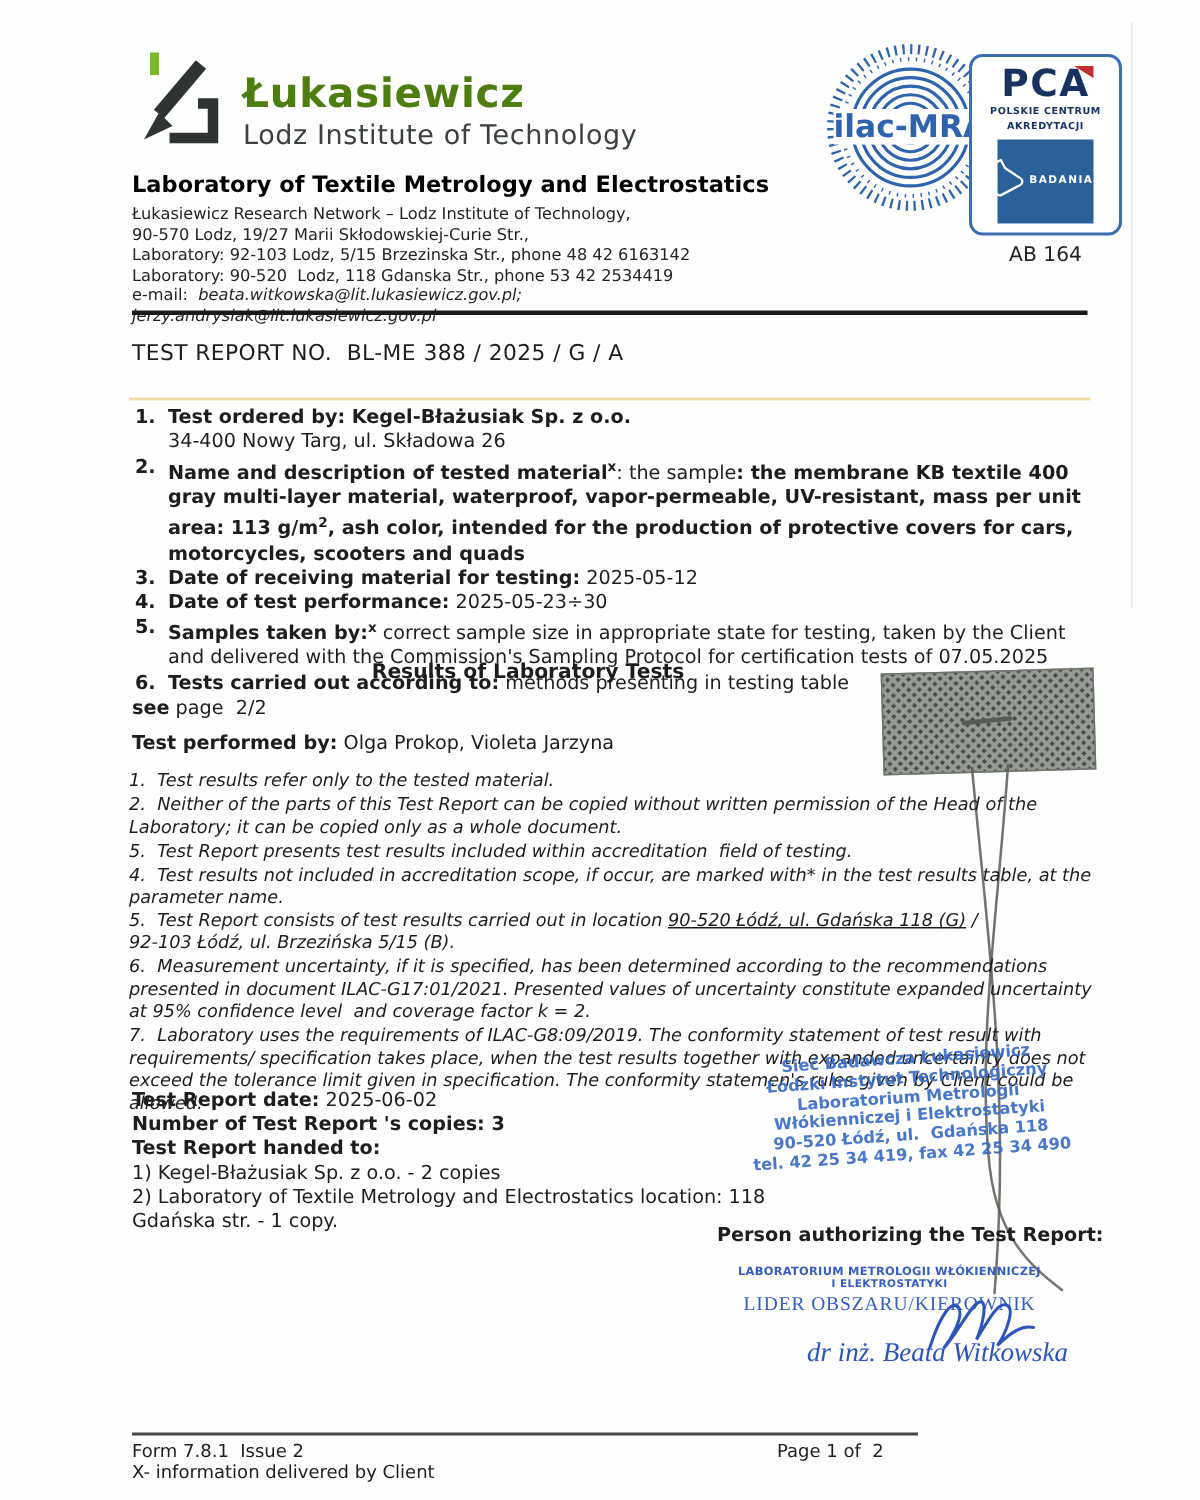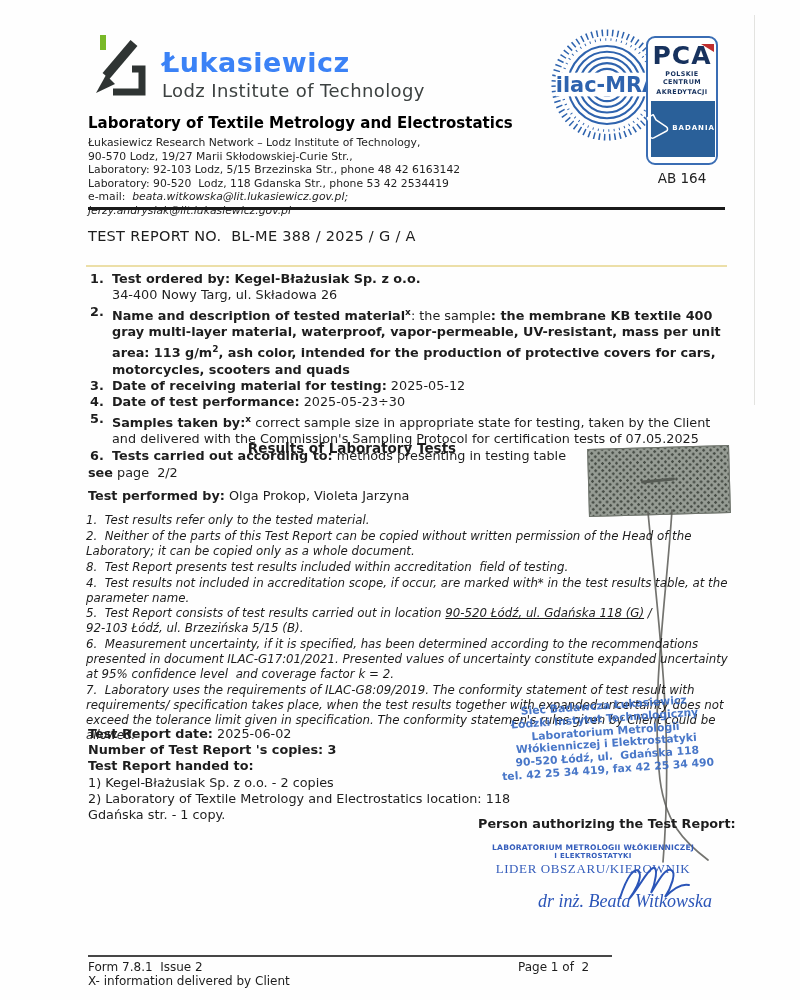--- a/index.html
+++ b/index.html
@@ -4,28 +4,28 @@
 <style>
   html,body{margin:0;padding:0;background:#ffffff;}
   .page{position:relative;width:800px;height:1000px;background:#fefefe;overflow:hidden;
         font-family:"DejaVu Sans","Liberation Sans",sans-serif;color:#1d1d1d;}
   .page [data-bind]{white-space:pre-wrap;}
   .abs{position:absolute;}
   
   .hdr{left:88px;top:34px;width:430px;}
   .logo-row{display:flex;align-items:flex-start;}
   .brand-col{margin-left:10px;margin-top:14px;}
-  .brand{font-size:27px;font-weight:bold;color:#3b82f6;letter-spacing:.5px;line-height:30px;}
+  .brand{font-size:27px;font-weight:bold;color:#4d7c0f;letter-spacing:.5px;line-height:30px;}
   .brand-sub{font-size:18px;color:#3c4140;letter-spacing:.4px;margin-top:2px;}
   .labname{margin-top:10px;font-size:15px;font-weight:bold;color:#000000;}
   .addr{margin-top:4px;font-size:10.8px;line-height:13.6px;color:#232323;}
   .em{font-style:italic;}
   
   .ilac{left:518px;top:28px;width:114px;height:114px;margin-left:32px;}
-  .pca{left:646px;top:36px;width:72px;text-align:center;}
+  .pca{left:646px;top:36px;width:102px;text-align:center;}
   .pca-badge{border:2px solid #3a6db4;border-radius:9px;background:#fff;padding:5px 3px 6px;}
   .pca-acr{font-size:25px;font-weight:bold;color:#17325e;letter-spacing:1px;line-height:25px;position:relative;display:inline-block;}
   .pca-acr::after{content:"";position:absolute;right:-2px;top:1px;width:0;height:0;
     border-left:13px solid transparent;border-top:8px solid #bf2e2e;}
   .pca-name{font-size:6.4px;font-weight:bold;color:#17325e;letter-spacing:.4px;line-height:8px;margin-top:2px;}
   .pca-box{margin:5px auto 0;width:64px;height:56px;background:#2a6099;display:flex;flex-direction:row;align-items:center;justify-content:flex-end;}
   .pca-badania{color:#fff;font-size:7px;font-weight:bold;letter-spacing:1px;margin:2px 0 4px;}
   .pca-no{margin-top:5px;font-size:13.5px;color:#222;}
   .rule1{left:88px;top:207px;width:637px;height:3px;background:#1a1a1a;}
   .title{left:88px;top:228px;width:637px;font-size:14.5px;font-weight:normal;letter-spacing:.3px;}
@@ -174,21 +174,21 @@
 
   <div class="abs swatch"></div>
   <svg class="abs threads" width="220" height="450" viewBox="0 0 220 450">
     <path d="M88 82 C98 190 114 300 103 432" stroke="#5a5a56" stroke-width="1.7" fill="none" stroke-linecap="round" opacity="0.85"></path>
     <path d="M112 80 C106 170 92 260 99 340 C103 394 127 414 148 430" stroke="#5a5a56" stroke-width="1.7" fill="none" stroke-linecap="round" opacity="0.85"></path>
   </svg>
 
   <div class="abs notes">
     <p data-bind="notes.n1">1.  Test results refer only to the tested material.</p>
     <p data-bind="notes.n2">2.  Neither of the parts of this Test Report can be copied without written permission of the Head of the Laboratory; it can be copied only as a whole document.</p>
-    <p data-bind="notes.n3">8.  Test Report presents test results included within accreditation  field of testing.</p>
+    <p data-bind="notes.n3">5.  Test Report presents test results included within accreditation  field of testing.</p>
     <p data-bind="notes.n4">4.  Test results not included in accreditation scope, if occur, are marked with* in the test results table, at the parameter name.</p>
     <p><span data-bind="notes.n5_pre">5.  Test Report consists of test results carried out in location </span><span class="u" data-bind="notes.n5_underline">90-520 Łódź, ul. Gdańska 118 (G)</span><span data-bind="notes.n5_post"> /</span><br><span data-bind="notes.n5_line2">92-103 Łódź, ul. Brzezińska 5/15 (B).</span></p>
     <p data-bind="notes.n6">6.  Measurement uncertainty, if it is specified, has been determined according to the recommendations presented in document ILAC-G17:01/2021. Presented values of uncertainty constitute expanded uncertainty at 95% confidence level  and coverage factor k = 2.</p>
     <p data-bind="notes.n7">7.  Laboratory uses the requirements of ILAC-G8:09/2019. The conformity statement of test result with requirements/ specification takes place, when the test results together with expanded uncertainty does not exceed the tolerance limit given in specification. The conformity statemen's rules given by Client could be allowed.</p>
   </div>
 
   <div class="abs stamp-addr">
     <div data-bind="address_stamp.lines.0">Sieć Badawcza Łukasiewicz</div>
     <div data-bind="address_stamp.lines.1">Łódzki Instytut Technologiczny</div>
     <div data-bind="address_stamp.lines.2">Laboratorium Metrologii</div>

